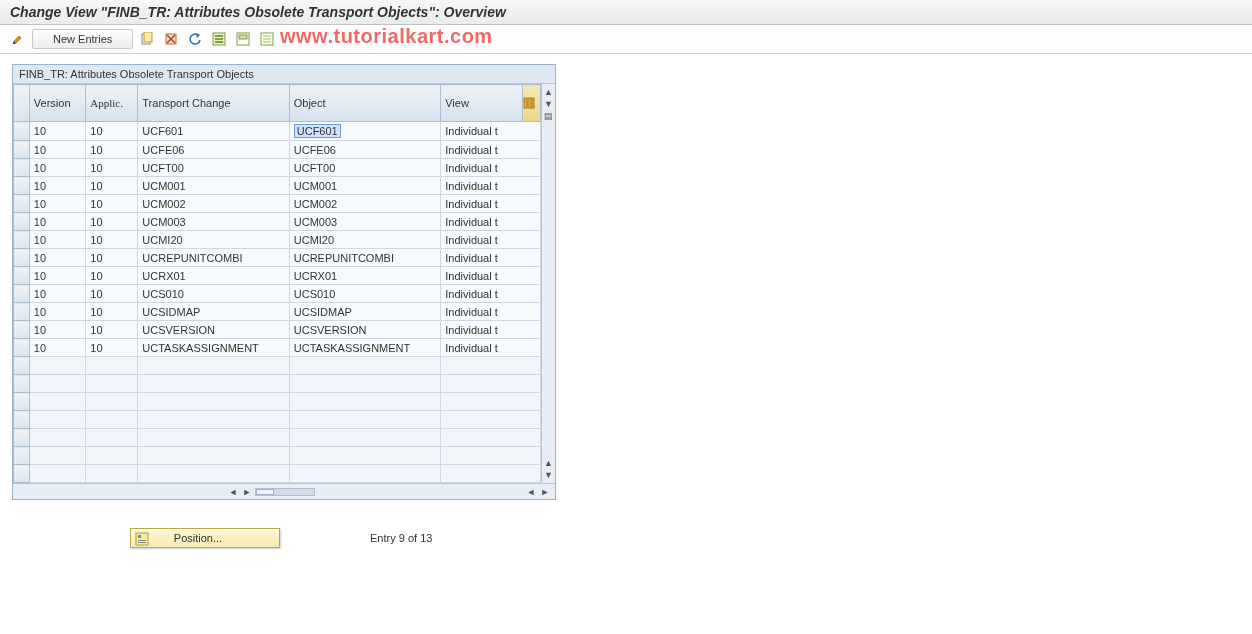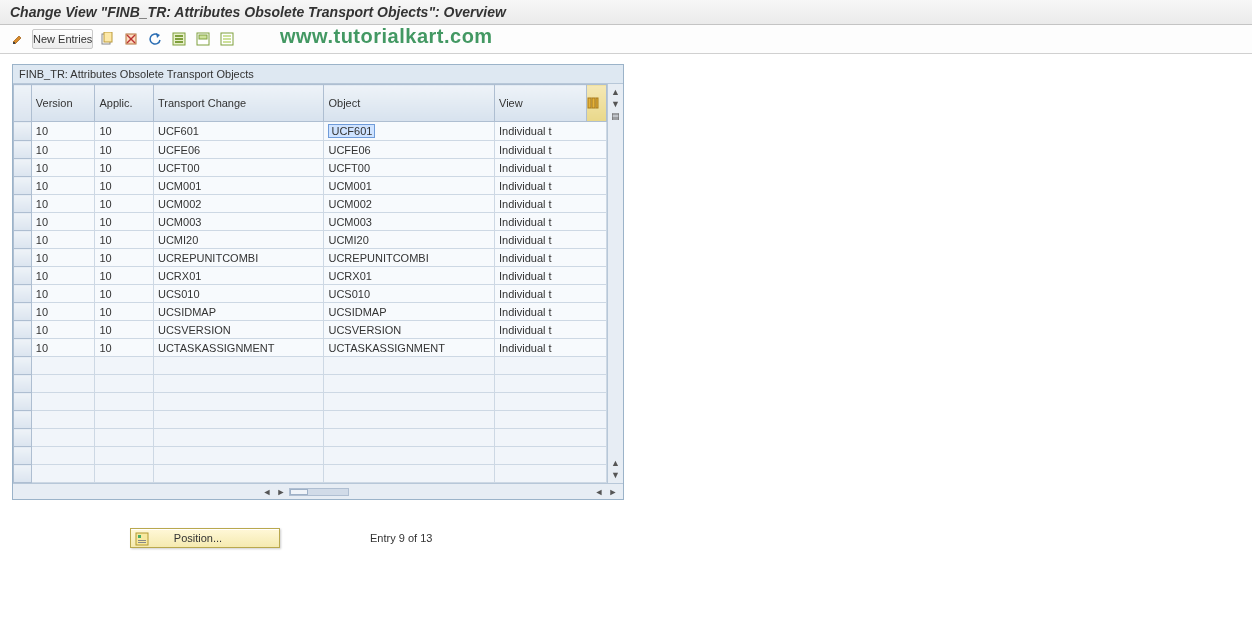--- a/index.html
+++ b/index.html
@@ -35,45 +35,45 @@
     display: inline-flex;
     align-items: center;
     justify-content: center;
     width: 20px;
     height: 20px;
     border: 1px solid transparent;
     border-radius: 2px;
     cursor: pointer;
   }
   .tb-new {
-    padding: 2px 0;
+    padding: 2px 20px;
     width: auto;
     font-size: 11px;
     color: #333;
     border: 1px solid #c9c9c9;
     background: linear-gradient(#fefefe,#ececec);
     border-radius: 2px;
     height: 20px;
     display: inline-flex; align-items:center;
   }
   .watermark {
     position: absolute;
     left: 280px; top: 0;
     font-size: 20px;
     font-weight: bold;
-    color: #15803d;
+    color: #ef4444;
     opacity: 0.8;
     pointer-events: none;
     letter-spacing: 0.5px;
   }
   .content {
     padding: 10px 12px;
   }
   .panel {
-    width: 612px;
+    width: 544px;
     border: 1px solid #9bb3c9;
     background: #f4f7fb;
   }
   .panel-title {
     background: #dee8f2;
     border-bottom: 1px solid #b7c7d8;
     padding: 3px 6px;
     font-size: 11px;
   }
   .grid-wrap {
@@ -106,21 +106,21 @@
     overflow: hidden;
     white-space: nowrap;
   }
   table.grid tr.empty td { background: #f1f5fa; }
   .rowsel {
     width: 14px;
     background: linear-gradient(#eef3f8,#dbe4ef) !important;
     border: 1px solid #aebed1 !important;
   }
   .col-version { width: 50px; }
-  .col-applic { width: 46px; }
+  .col-applic { width: 46px; font-family: Liberation Serif, serif; }
   .col-tobj { width: 134px; }
   .col-obj { width: 134px; }
   .col-type { width: 72px; }
   .cfg-th {
     width: 16px;
     background: linear-gradient(#f5e8b5,#e9d88a) !important;
     text-align:center;
     padding:0 !important;
   }
   .sel-cell {

